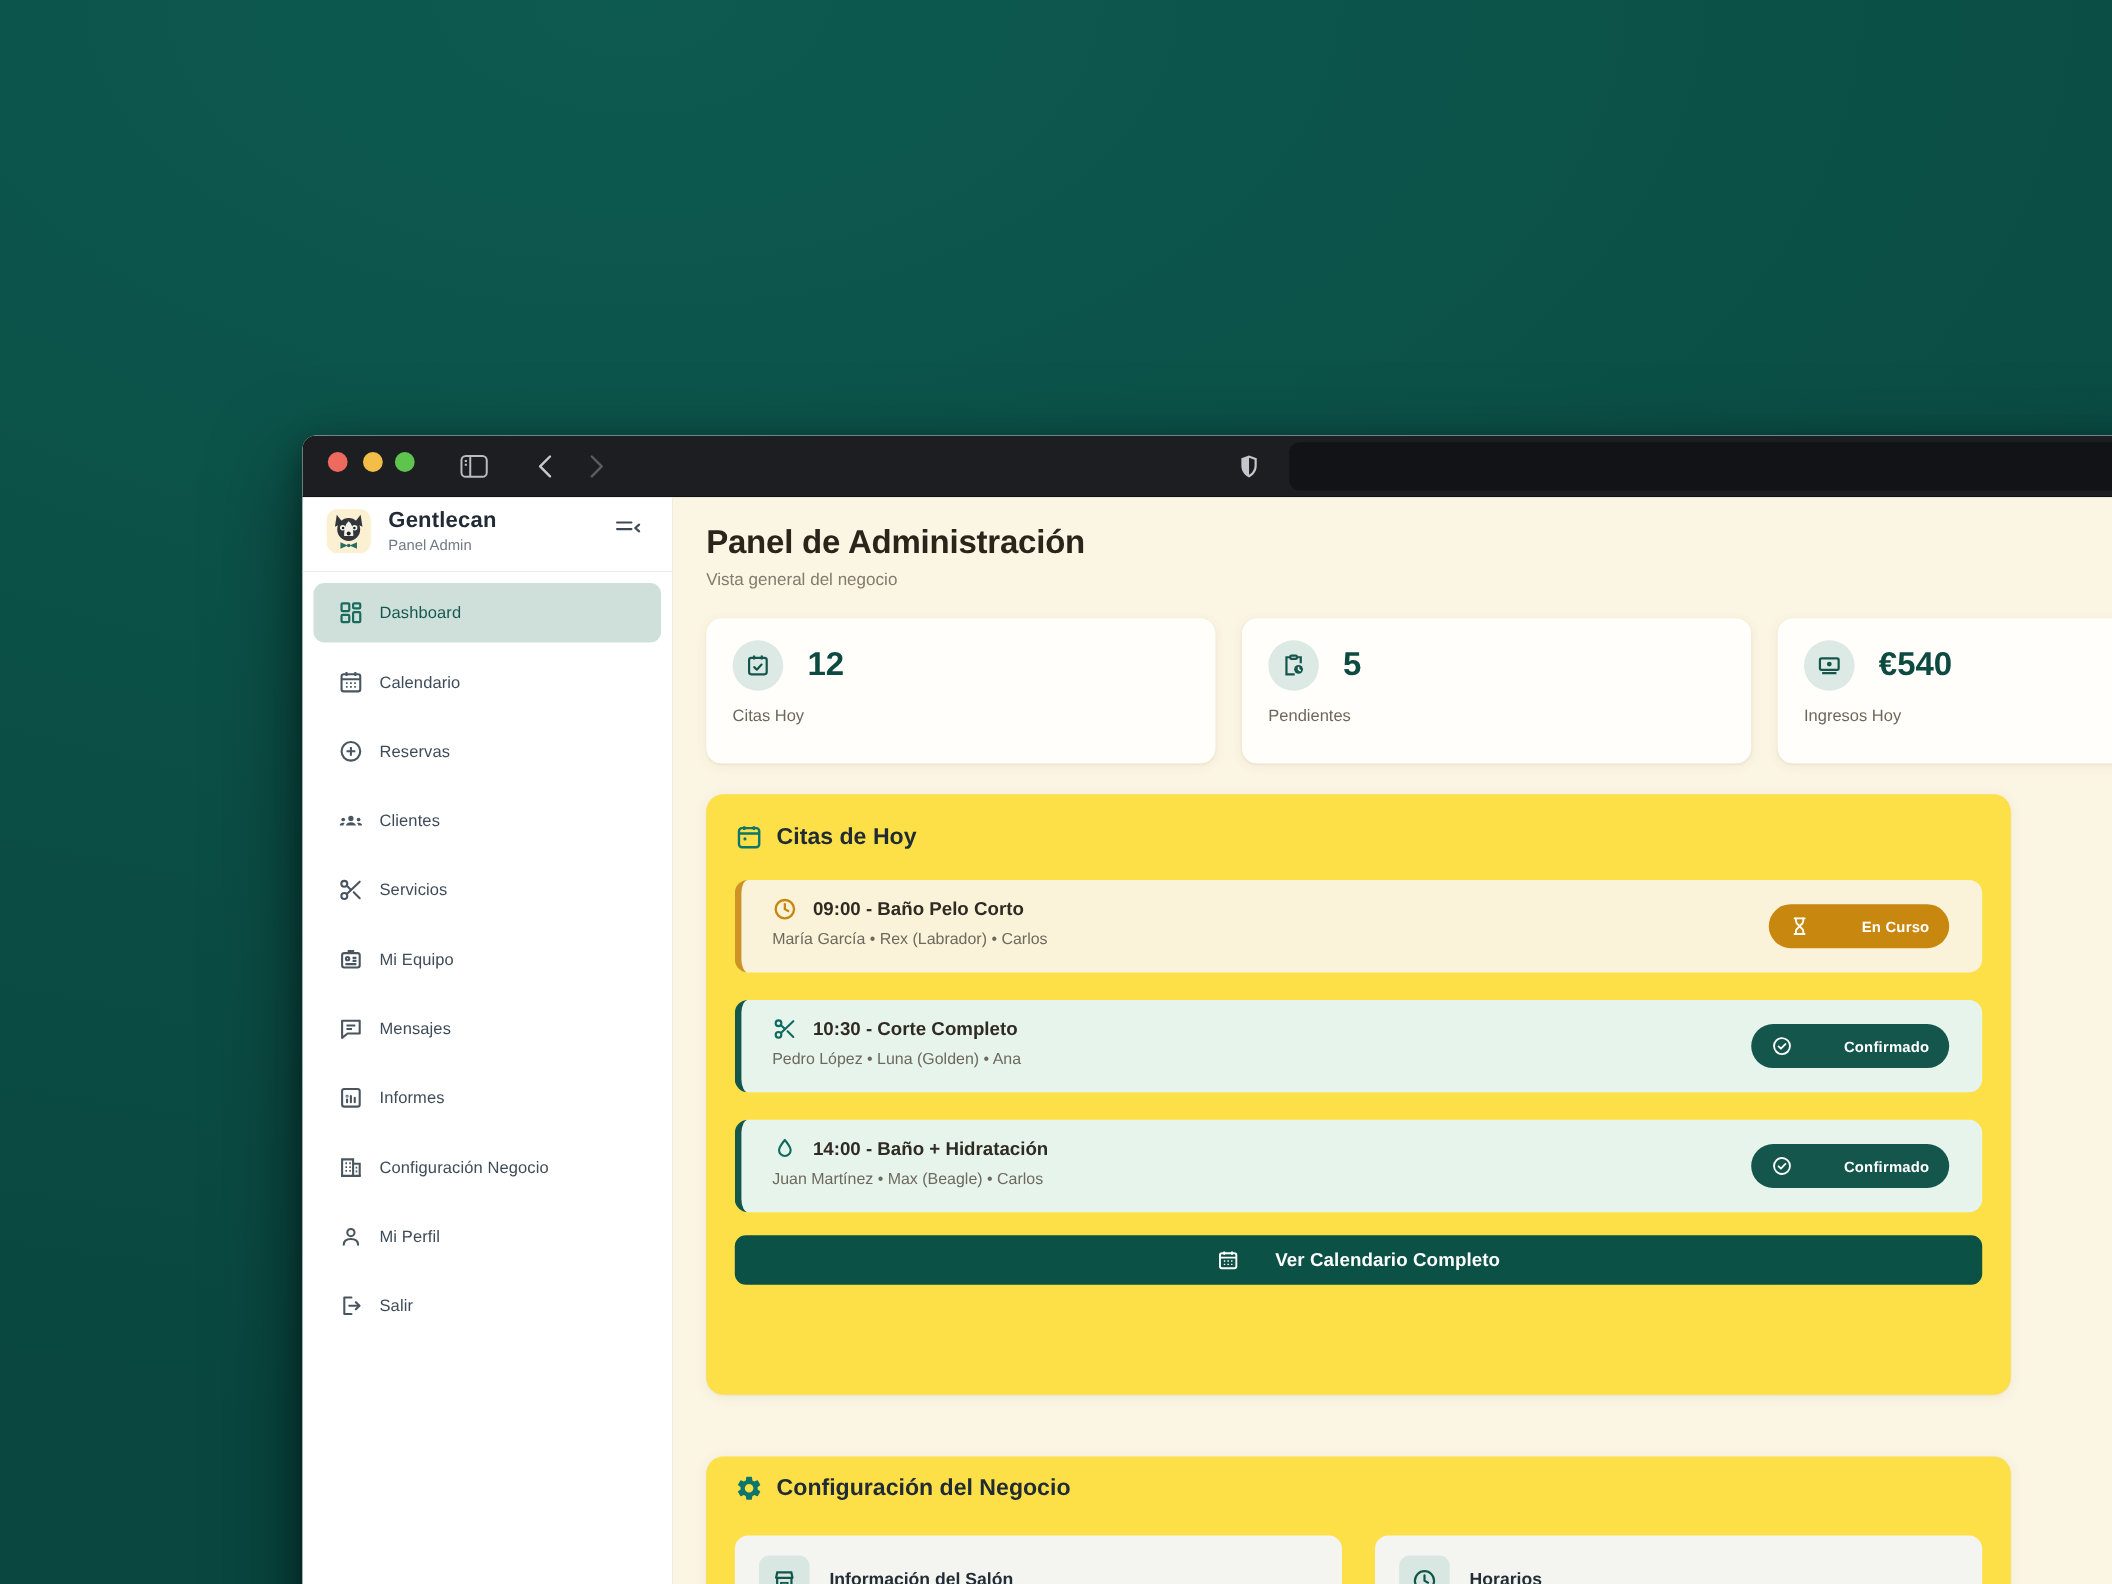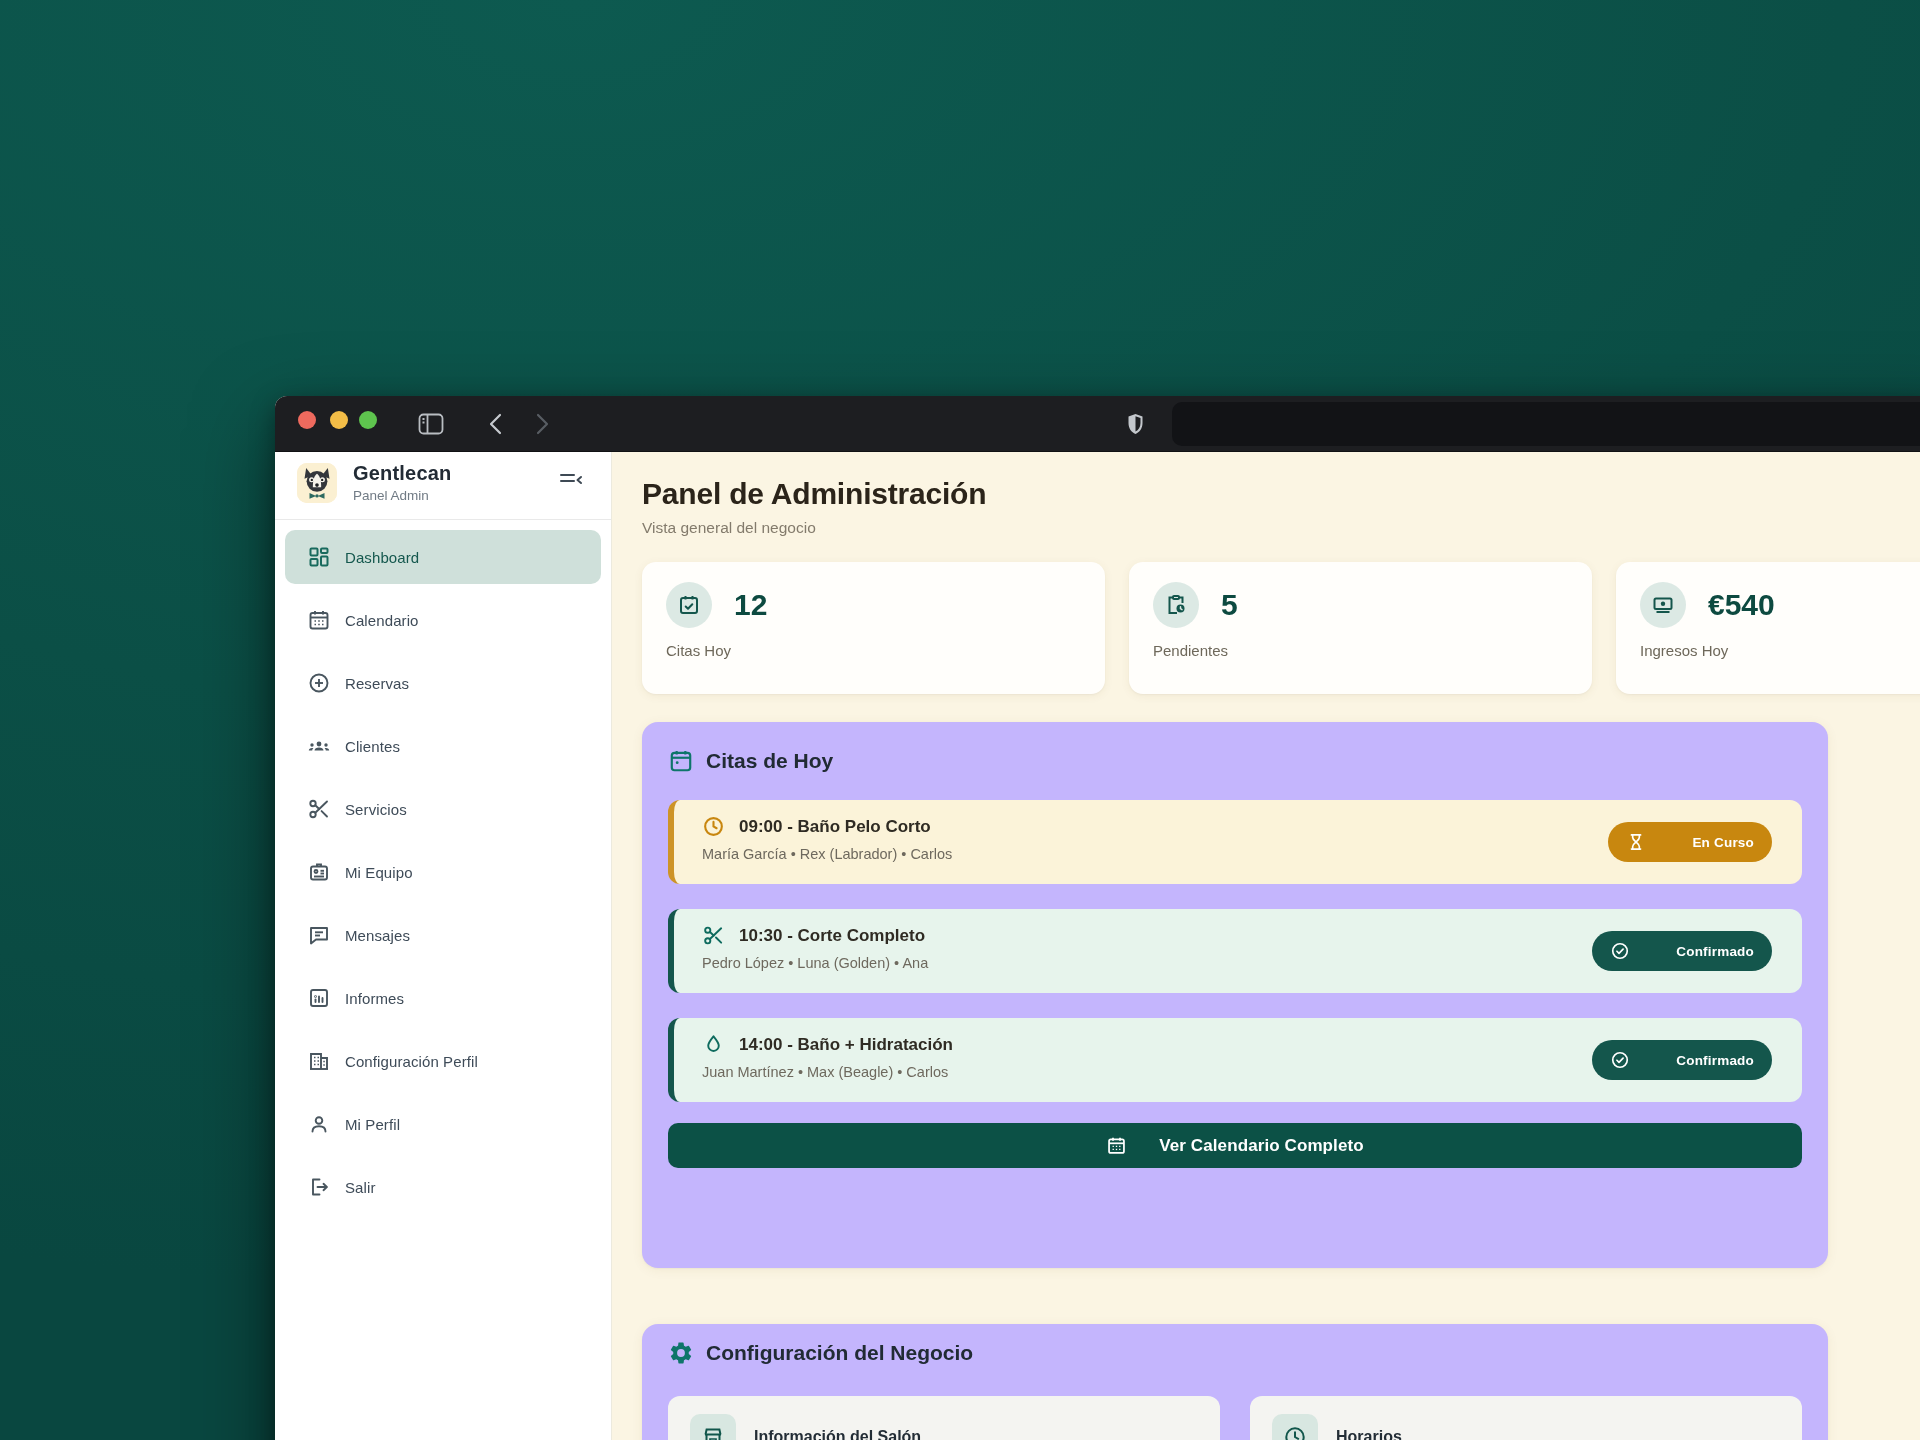--- a/index.html
+++ b/index.html
@@ -54,21 +54,21 @@
 
   .stats { margin-top:25px; display:grid; grid-template-columns:repeat(3,463px); gap:24px; }
   .stat-card { background:#fffefb; border-radius:14px; height:132px; padding:20px 24px;
                box-shadow:0 2px 10px rgba(110,90,30,.07), 0 1px 2px rgba(0,0,0,.04); }
   .stat-top { display:flex; align-items:center; }
   .stat-ic { width:46px; height:46px; border-radius:50%; background:#dce9e4; color:#14564c;
              display:flex; align-items:center; justify-content:center; }
   .stat-value { margin-left:22px; font-size:30px; font-weight:700; color:#0d4a40; }
   .stat-label { margin-top:14px; font-size:15px; color:#6e685a; }
 
-  .card-wide { width:1186px; background:#c4b5fd; border-radius:16px;
+  .card-wide { width:1186px; background:#fde047; border-radius:16px;
                box-shadow:0 2px 12px rgba(110,90,30,.07), 0 1px 2px rgba(0,0,0,.04); }
   .citas-card { margin-top:28px; padding:26px 26px 0 26px; height:546px; }
   .sec-head { display:flex; align-items:center; }
   .sec-ic { width:26px; height:26px; color:#0e756a; display:flex; flex:none; }
   .sec-title { margin-left:12px; font-size:21px; font-weight:700; color:#212b34; }
 
   .appt-list { margin-top:26px; }
   .appt { position:relative; height:84px; border-radius:12px; margin-bottom:25px;
           padding:15px 0 0 28px; cursor:pointer; }
   .appt.tone-amber { background:#fbf3d9; border-left:6px solid #cd9327; }
@@ -294,21 +294,21 @@
                     <line x1="10.5" y1="8.5" x2="12" y2="8.5"></line>
                 <line x1="7" y1="12" x2="8.5" y2="12"></line>
                     <line x1="10.5" y1="12" x2="12" y2="12"></line>
                 <line x1="7" y1="15.5" x2="8.5" y2="15.5"></line>
                     <line x1="10.5" y1="15.5" x2="12" y2="15.5"></line>
                 <line x1="16.3" y1="12.5" x2="17.8" y2="12.5"></line>
                     <line x1="16.3" y1="16" x2="17.8" y2="16"></line>
                   </g>
               </svg>
             </span>
-            <span class="nav-label">Configuración Perfil</span>
+            <span class="nav-label">Configuración Negocio</span>
           </div>
 
           <div class="nav-item">
             <span class="nav-ic">
               <svg width="24" height="24" viewBox="0 0 24 24" fill="none" stroke="currentColor" stroke-width="1.9" stroke-linecap="round">
                 <circle cx="12" cy="8.5" r="3.3"></circle>
                   <path d="M5.5 19.5 C5.5 16 8.4 14.3 12 14.3 C15.6 14.3 18.5 16 18.5 19.5"></path>
               </svg>
             </span>
             <span class="nav-label">Mi Perfil</span>

